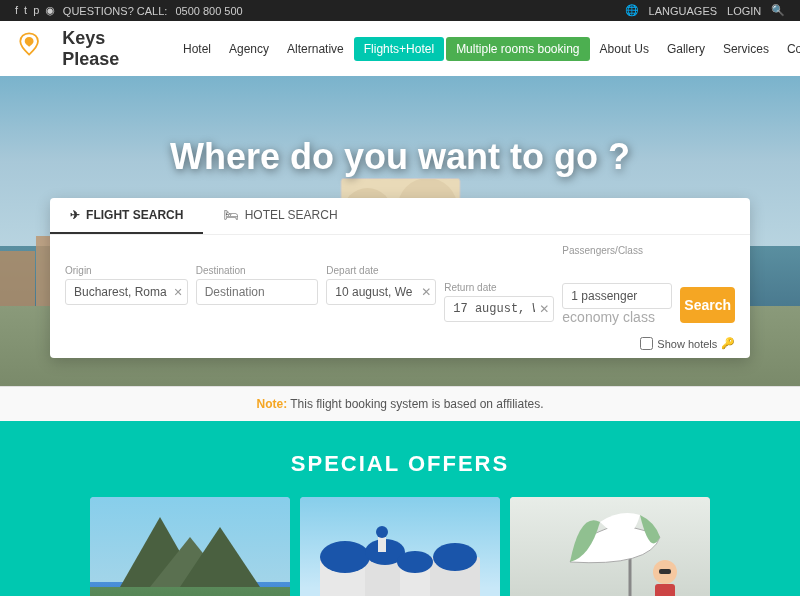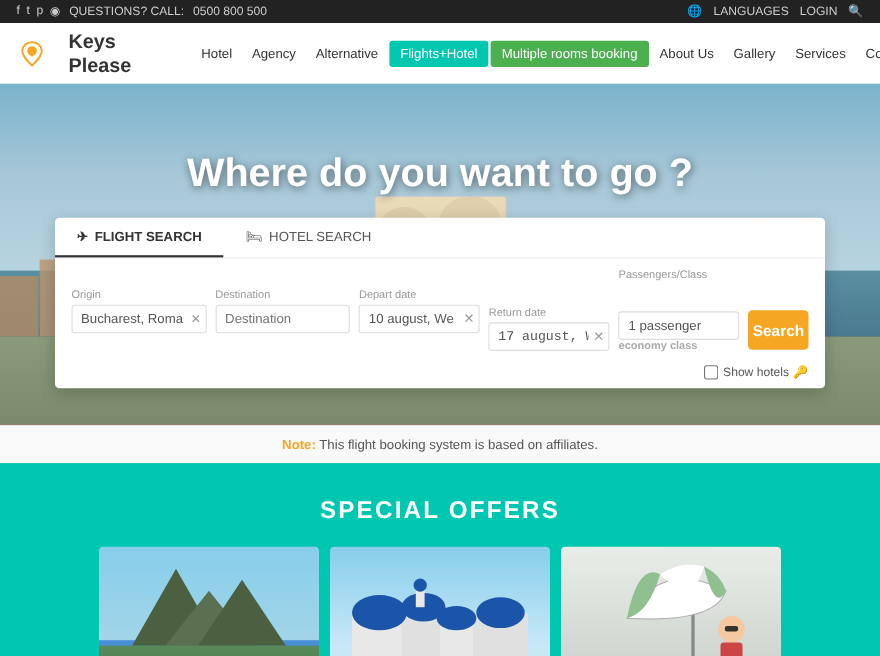--- a/index.html
+++ b/index.html
@@ -25,21 +25,21 @@
       background: rgba(255,255,255,0.95);
       display: flex;
       align-items: center;
       padding: 0 15px;
       height: 55px;
       position: relative;
       z-index: 10;
     }
     .logo {
       display: flex;
-      align-items: center;
+      align-items: flex-start;
       gap: 19px;
       margin-right: 20px;
       min-width: 140px;
     }
     .logo-icon {
       width: 32px;
       height: 32px;
     }
     .logo-text {
       font-size: 18px;
@@ -399,21 +399,21 @@
       </div>
       <div class="field-group" style="max-width:110px;">
         <span class="field-label">Passengers/Class</span>
         <div style="position:relative;margin-top:24px;">
           <select class="passengers-select">
             <option>1 passenger</option>
             <option>2 passengers</option>
             <option>3 passengers</option>
           </select>
         </div>
-        <span style="font-size:10px;color:#aaa;font-weight:bold;">economy class</span>
+        <span style="font-size:14px;color:#aaa;">economy class</span>
       </div>
       <button class="search-btn">Search</button>
     </div>
     <div class="show-hotels">
       <input type="checkbox" style="">
       <span>Show hotels</span>
       <span style="color:#00c8b0;">🔑</span>
     </div>
   </div>
 </div>

